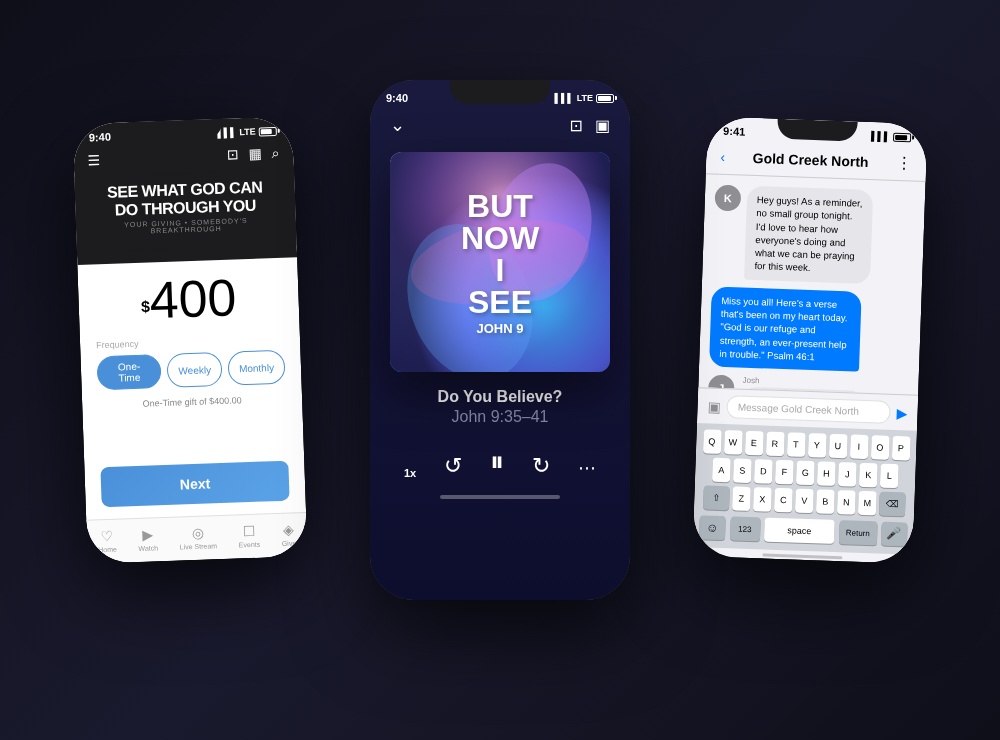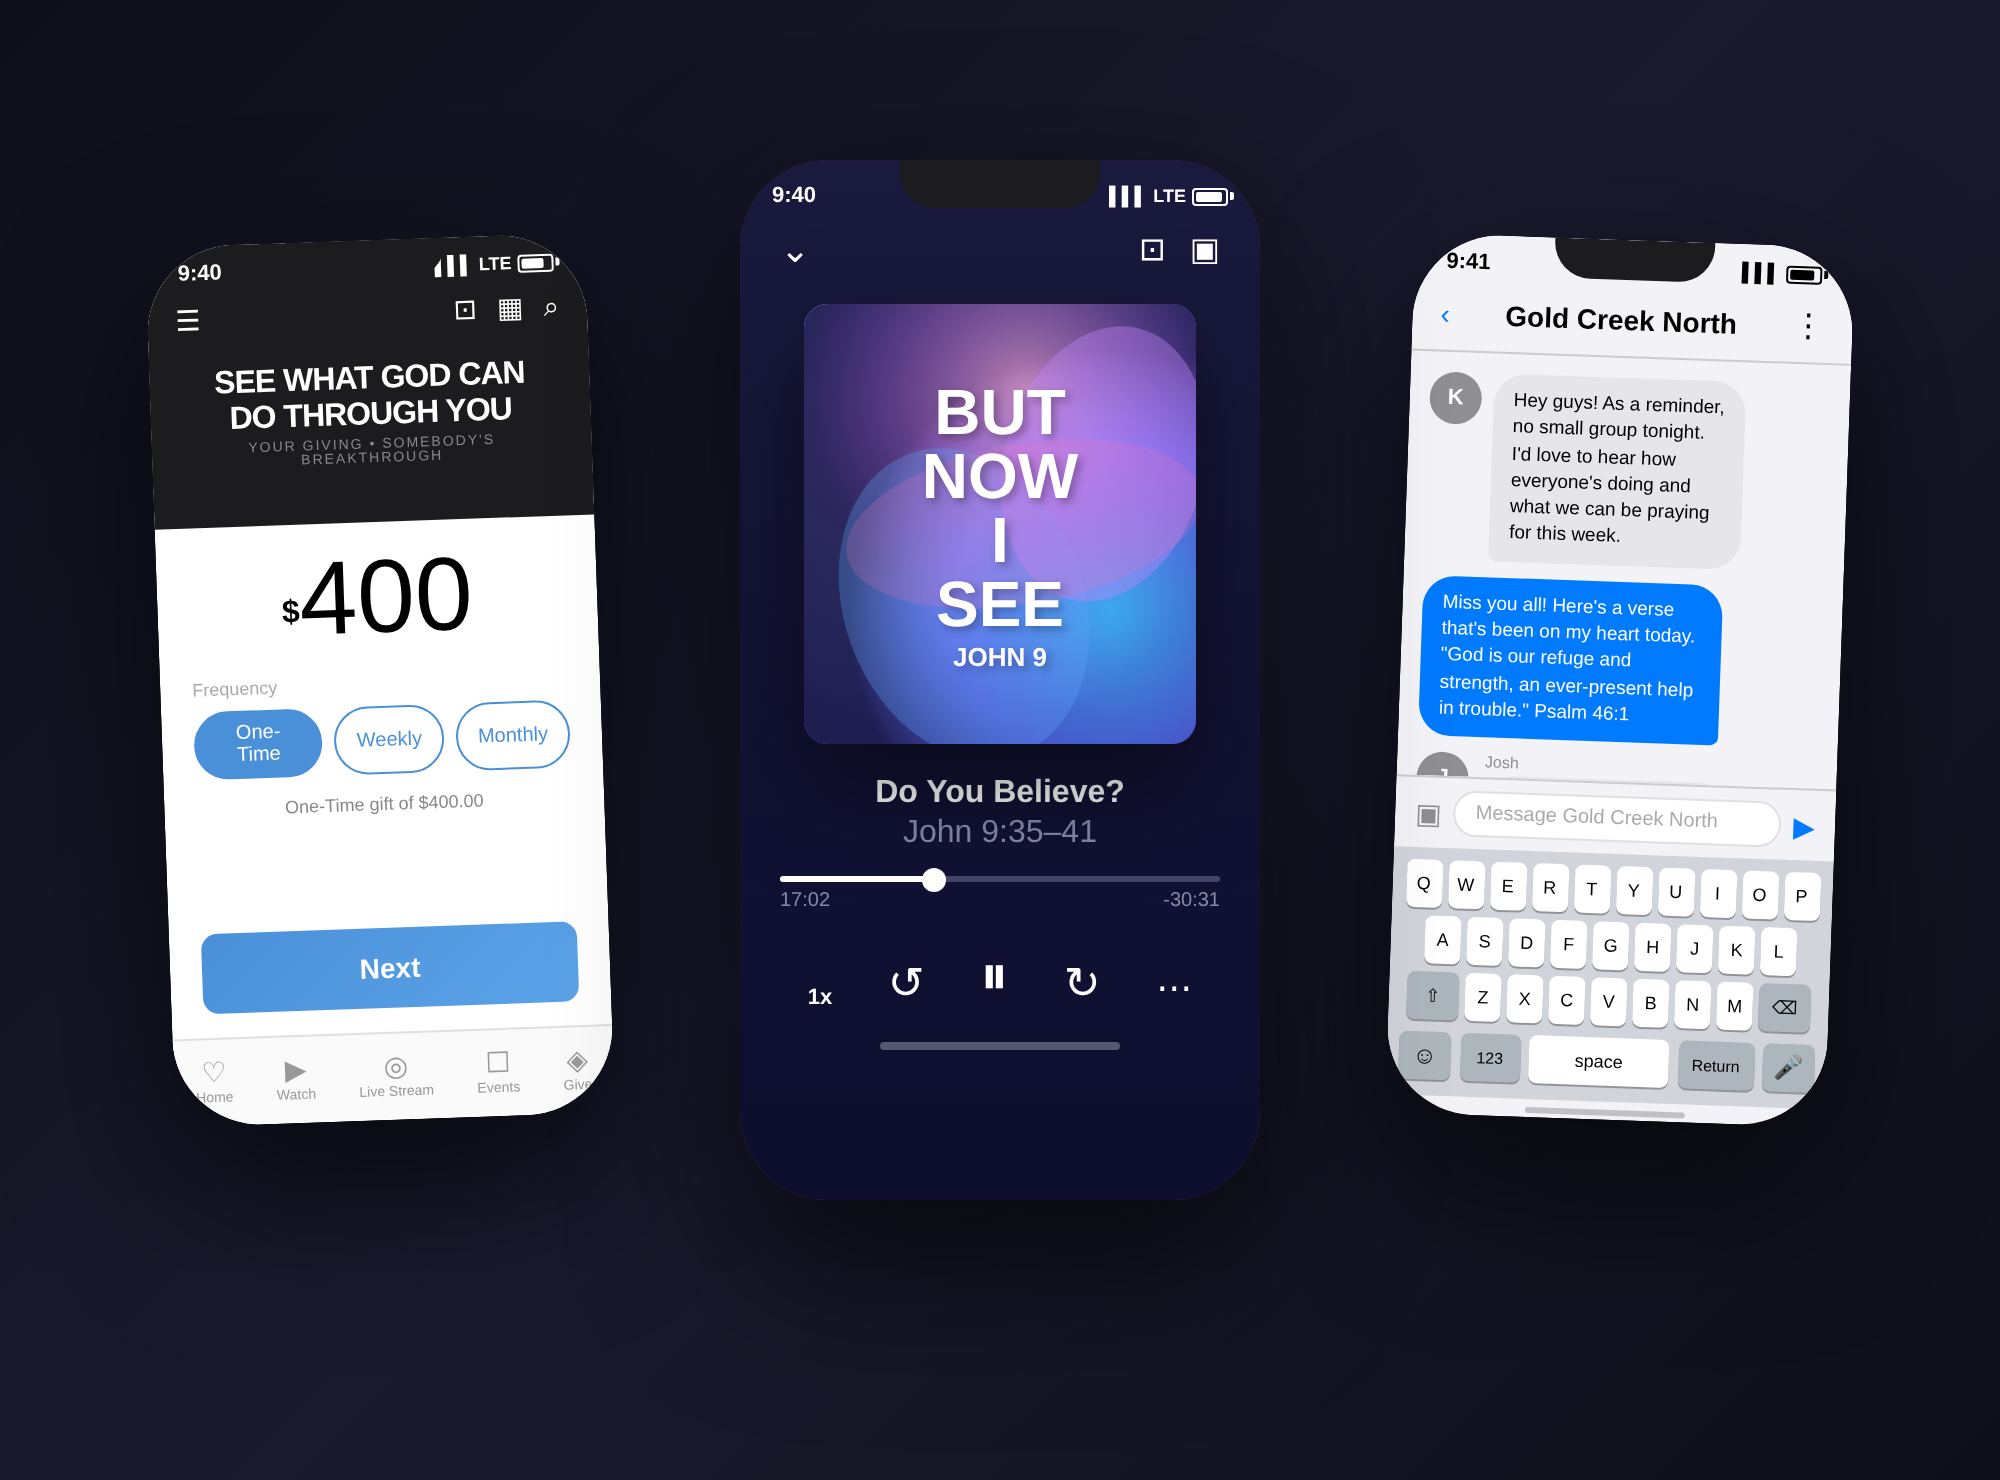--- a/index.html
+++ b/index.html
@@ -303,21 +303,21 @@
     }
 
     .player-header-icons {
       display: flex;
       gap: 12px;
       color: #fff;
       font-size: 16px;
     }
 
     .album-art {
-      width: 196px;
+      width: 220px;
       height: 220px;
       margin: 10px auto 16px;
       border-radius: 12px;
       overflow: hidden;
       position: relative;
       background: linear-gradient(135deg, #c77dff 0%, #e0aaff 20%, #48cae4 40%, #4361ee 60%, #3a0ca3 80%);
       box-shadow: 0 20px 50px rgba(0,0,0,0.5);
     }
 
     .album-art-overlay {
@@ -761,30 +761,20 @@
             <span>SEE</span>
             <span class="album-art-subtitle">John 9</span>
           </div>
         </div>
 
         <div class="track-info">
           <div class="track-title">Do You Believe?</div>
           <div class="track-subtitle">John 9:35–41</div>
         </div>
 
-        <div class="progress-container">
-          <div class="progress-bar">
-            <div class="progress-fill"></div>
-            <div class="progress-thumb"></div>
-          </div>
-          <div class="time-labels">
-            <span>17:02</span>
-            <span>-30:31</span>
-          </div>
-        </div>
 
         <div class="player-controls">
           <span class="speed-btn">1x</span>
           <span class="ctrl-btn" style="font-size:22px">↺</span>
           <span class="ctrl-btn ctrl-btn-large">⏸</span>
           <span class="ctrl-btn" style="font-size:22px">↻</span>
           <span class="ctrl-btn" style="font-size:18px">⋯</span>
         </div>
 
         <div class="home-indicator-center"></div>

